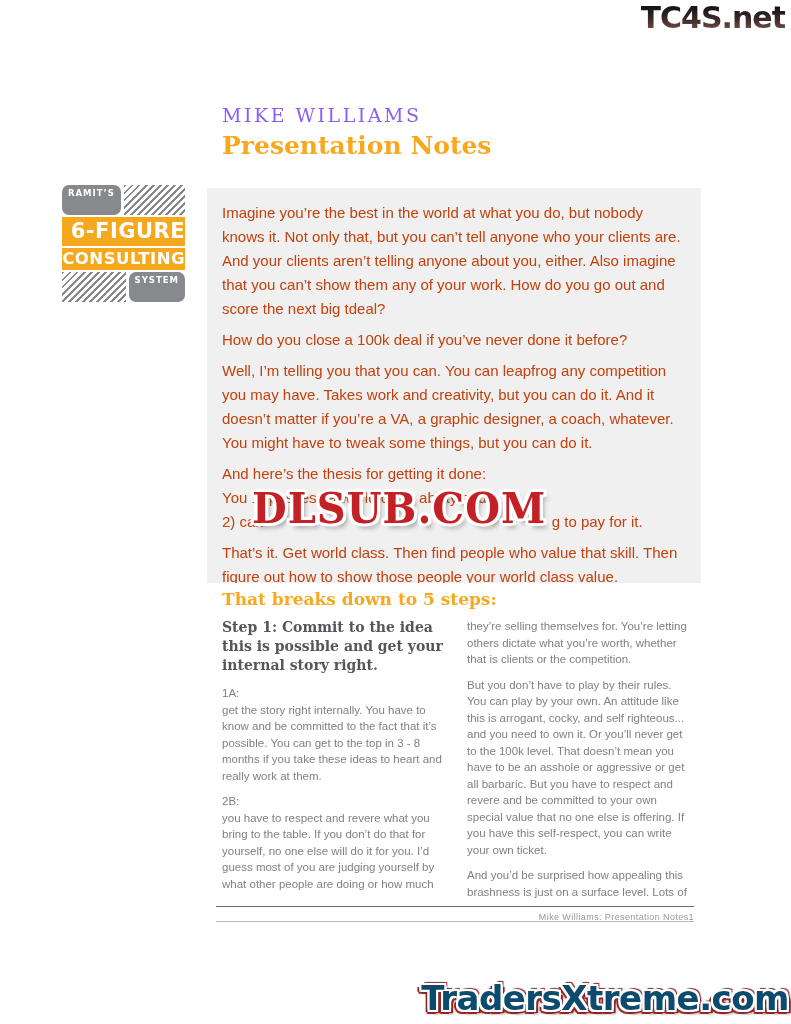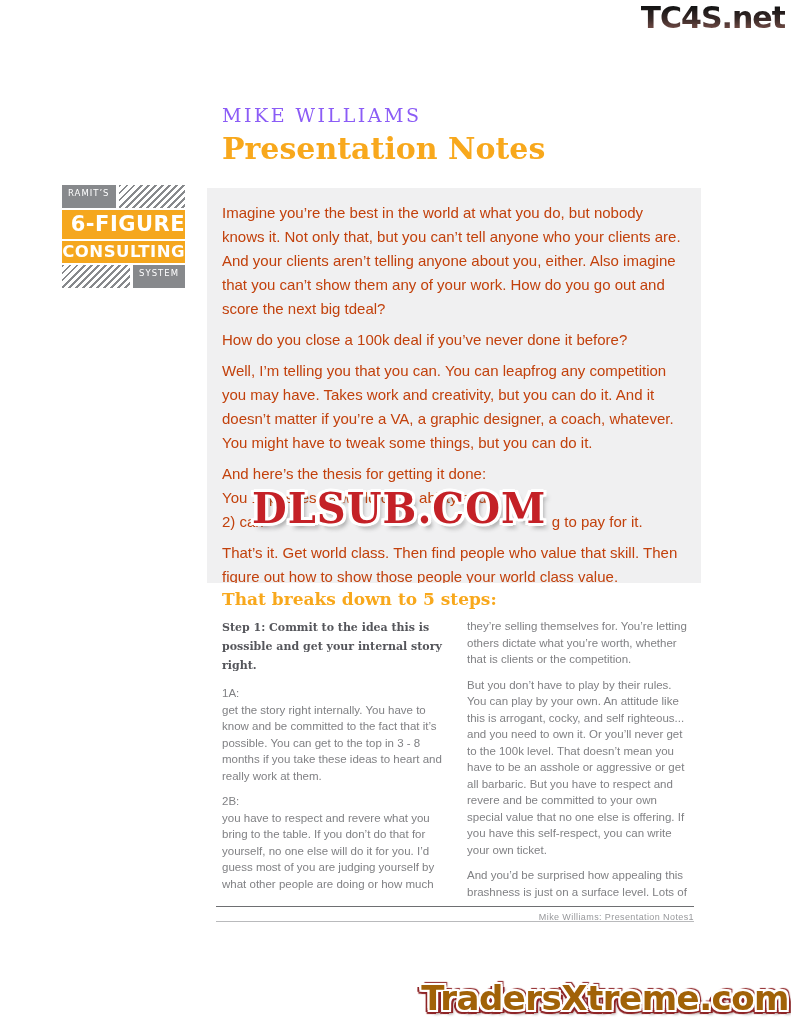--- a/index.html
+++ b/index.html
@@ -20,34 +20,34 @@
   }
 
   
   .doc-header { position:absolute; left:222px; top:104px; }
   .author {
     font-family:"DejaVu Serif", serif; font-weight:normal; font-size:19px;
     letter-spacing:2.5px; color:#8b5cf6;
   }
   .doc-title {
     margin-top:5px; font-family:"DejaVu Serif", serif; font-weight:bold;
-    font-size:30px; color:#F8A81C;
+    font-size:25px; color:#F8A81C;
   }
 
   
   .logo { position:absolute; left:62px; top:185px; width:123px; }
   .logo-row { display:flex; margin-bottom:2px; }
   .hatch {
     flex:1;
     background:repeating-linear-gradient(135deg,#87898C 0 2px,#ffffff 2px 5px);
   }
   .logo-tag {
     background:#87898C; color:#fff; font-family:"DejaVu Sans", sans-serif;
-    font-weight:normal; font-size:8.5px; letter-spacing:1px;
-    padding:3px 6px 10px 6px; white-space:nowrap;
+    font-weight:bold; font-size:8.5px; letter-spacing:1px;
+    padding:3px 6px 17px 6px; white-space:nowrap;border-radius:7px;
   }
   .logo-band {
     background:#F5A71E; color:#fff; text-align:right;
     font-family:"DejaVu Sans", sans-serif; font-weight:bold;
     margin-bottom:2px; letter-spacing:0.5px;
   }
   .band-big { font-size:21px; padding:2px 0 3px 0; }
   .band-mid { font-size:16.5px; padding:1px 0 2px 0; }
   .logo-row .gap { width:3px; }
 
@@ -79,38 +79,38 @@
     font-family:"DejaVu Serif", serif; font-weight:bold; font-size:17px;
     color:#F8A81C;
   }
   .columns {
     position:absolute; left:222px; top:618px; width:468px; height:286px;
     display:flex; gap:22px; overflow:hidden;
   }
   .col { width:223px; color:#808184; font-size:11.5px; line-height:16.5px; }
   .col p { margin-bottom:9px; }
   .step-title {
-    font-family:"DejaVu Serif", serif; font-weight:bold; font-size:11px;
+    font-family:"DejaVu Serif", serif; font-weight:bold; font-size:14px;
     line-height:19px; color:#55565B; margin-bottom:10px;
   }
   .sub-label { display:block; }
 
   
   .footer {
     position:absolute; left:204px; top:906px; width:478px;
     border-top:1px solid #6E6F72; box-shadow:0 -1px 0 #b9babc inset;
     padding-top:5px; display:flex; justify-content:flex-end;
     font-size:9px; letter-spacing:0.4px; color:#97989B;margin-left:12px;
   }
 
   
   .wm-bottom {
     position:absolute; right:2px; top:978px;
     font-family:"DejaVu Sans", sans-serif; font-weight:bold; font-size:34px;
-    letter-spacing:-0.5px; color:#a16207;
+    letter-spacing:-0.5px; color:#0c4a6e;
     text-shadow:
       -2px 0 0 #fff, 2px 0 0 #fff, 0 -2px 0 #fff, 0 2px 0 #fff,
       -2px -2px 0 #fff, 2px -2px 0 #fff, -2px 2px 0 #fff, 2px 2px 0 #fff,
       -4px 2px 0 #8e2426, 4px 3px 0 #8e2426, 0 4px 0 #8e2426,
       -3px 4px 1px #8e2426, 3px -3px 1px #8e2426, 4px 4px 3px rgba(60,10,10,0.5);
     text-align: right;
   }
 </style>
 </head>
 <body>

